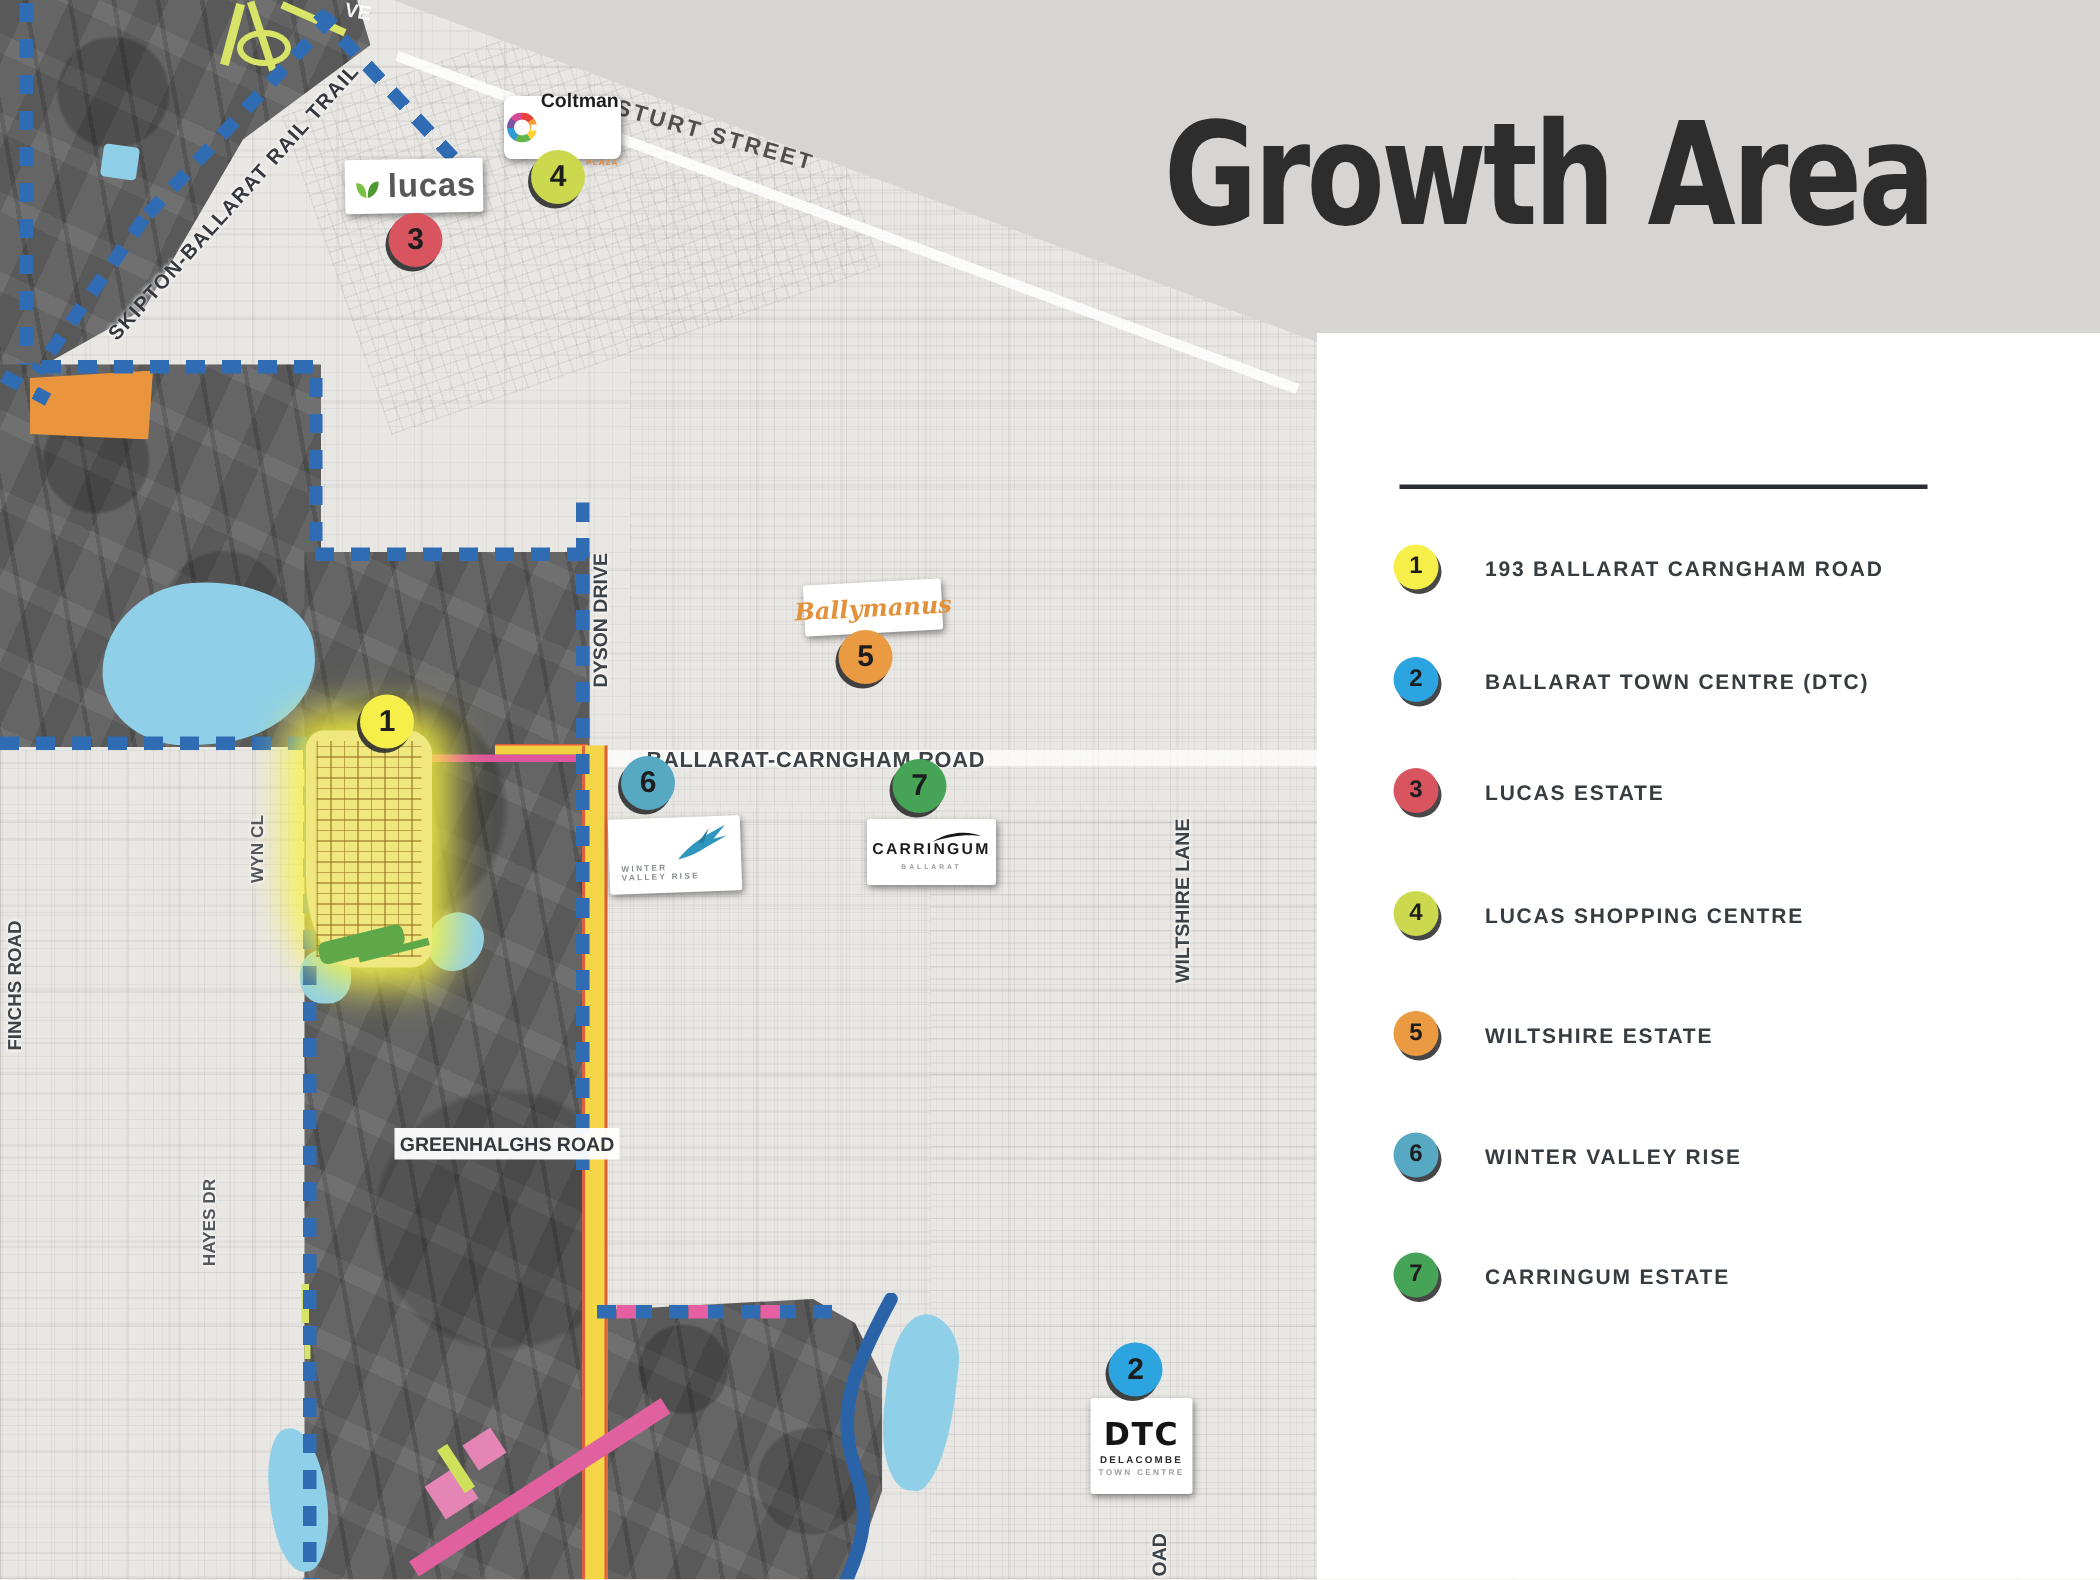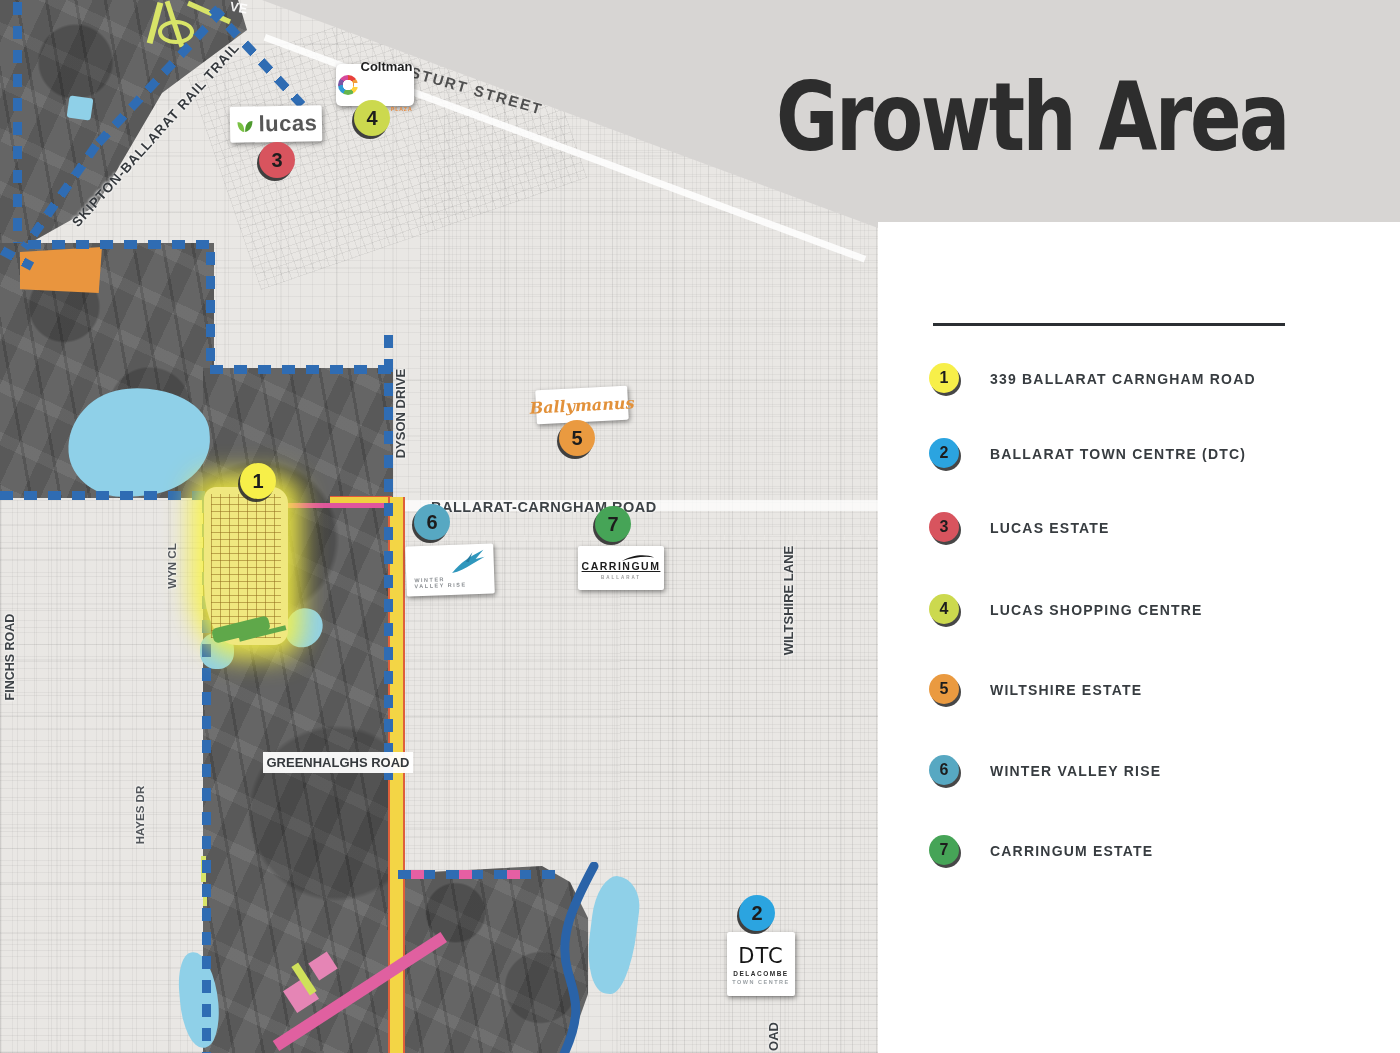--- a/index.html
+++ b/index.html
@@ -175,47 +175,47 @@
     <div style="position:absolute;left:8px;bottom:7px;display:flex;flex-direction:column;">
       <span style="font-size:5.5px;font-weight:700;color:#8a8e92;letter-spacing:1.5px;">WINTER</span>
       <span style="font-size:5.5px;font-weight:700;color:#8a8e92;letter-spacing:1.5px;">VALLEY RISE</span>
     </div>
   </div>
 
   <div class="plaque" style="left:578px;top:546px;width:86px;height:44px;display:flex;flex-direction:column;align-items:center;justify-content:center;gap:3px;">
     <svg width="36" height="9" viewBox="0 0 40 10" style="position:absolute;right:8px;top:7px;">
       <path d="M2 9 C14 1 30 1 38 5 C28 3 14 5 2 9 Z" fill="#161616"></path>
     </svg>
-    <span style="font-size:10.5px;font-weight:800;letter-spacing:1.5px;color:#1c1c1c;margin-top:4px;text-decoration:underline;">CARRINGUM</span>
+    <span style="font-size:10.5px;font-weight:800;letter-spacing:1.5px;color:#1c1c1c;margin-top:4px;">CARRINGUM</span>
     <span style="font-size:4.5px;font-weight:700;letter-spacing:2px;color:#9a9a9a;">BALLARAT</span>
   </div>
 
   <div class="plaque" style="left:727px;top:932px;width:68px;height:64px;display:flex;flex-direction:column;align-items:center;justify-content:center;gap:2px;">
-    <span style="font-size:21px;font-weight:400;letter-spacing:1px;color:#141414;font-family:'DejaVu Sans',sans-serif;">DTC</span>
+    <span style="font-size:21px;font-weight:700;letter-spacing:1px;color:#141414;font-family:'DejaVu Sans',sans-serif;">DTC</span>
     <span style="font-size:6.5px;font-weight:800;letter-spacing:1.5px;color:#2a2a2a;">DELACOMBE</span>
     <span style="font-size:5.5px;font-weight:700;letter-spacing:1.5px;color:#9aa0a4;">TOWN CENTRE</span>
   </div>
 
   <div class="marker" style="left: 240px; top: 463px; background-color: rgb(247, 239, 73);">1</div>
   <div class="marker" style="left: 739px; top: 895px; background-color: rgb(43, 164, 224);">2</div>
   <div class="marker" style="left: 259px; top: 142px; background-color: rgb(216, 84, 94);">3</div>
   <div class="marker" style="left: 354px; top: 100px; background-color: rgb(204, 217, 78);">4</div>
   <div class="marker" style="left: 559px; top: 420px; background-color: rgb(234, 154, 64);">5</div>
   <div class="marker" style="left: 414px; top: 504px; background-color: rgb(87, 168, 194);">6</div>
   <div class="marker" style="left: 595px; top: 506px; background-color: rgb(70, 164, 87);">7</div>
 
   <div class="header"></div>
   <div class="bigtitle">Growth Area</div>
 
   <div class="panel">
     <div class="panelrule"></div>
 
     <div class="poirow" style="top:141px;">
       <span class="badge" style="background-color: rgb(247, 239, 73);">1</span>
-      <span class="poilabel">339 BALLARAT CARNGHAM ROAD</span>
+      <span class="poilabel">193 BALLARAT CARNGHAM ROAD</span>
     </div>
     <div class="poirow" style="top:216px;">
       <span class="badge" style="background-color: rgb(43, 164, 224);">2</span>
       <span class="poilabel">BALLARAT TOWN CENTRE (DTC)</span>
     </div>
     <div class="poirow" style="top:290px;">
       <span class="badge" style="background-color: rgb(216, 84, 94);">3</span>
       <span class="poilabel">LUCAS ESTATE</span>
     </div>
     <div class="poirow" style="top:372px;">

